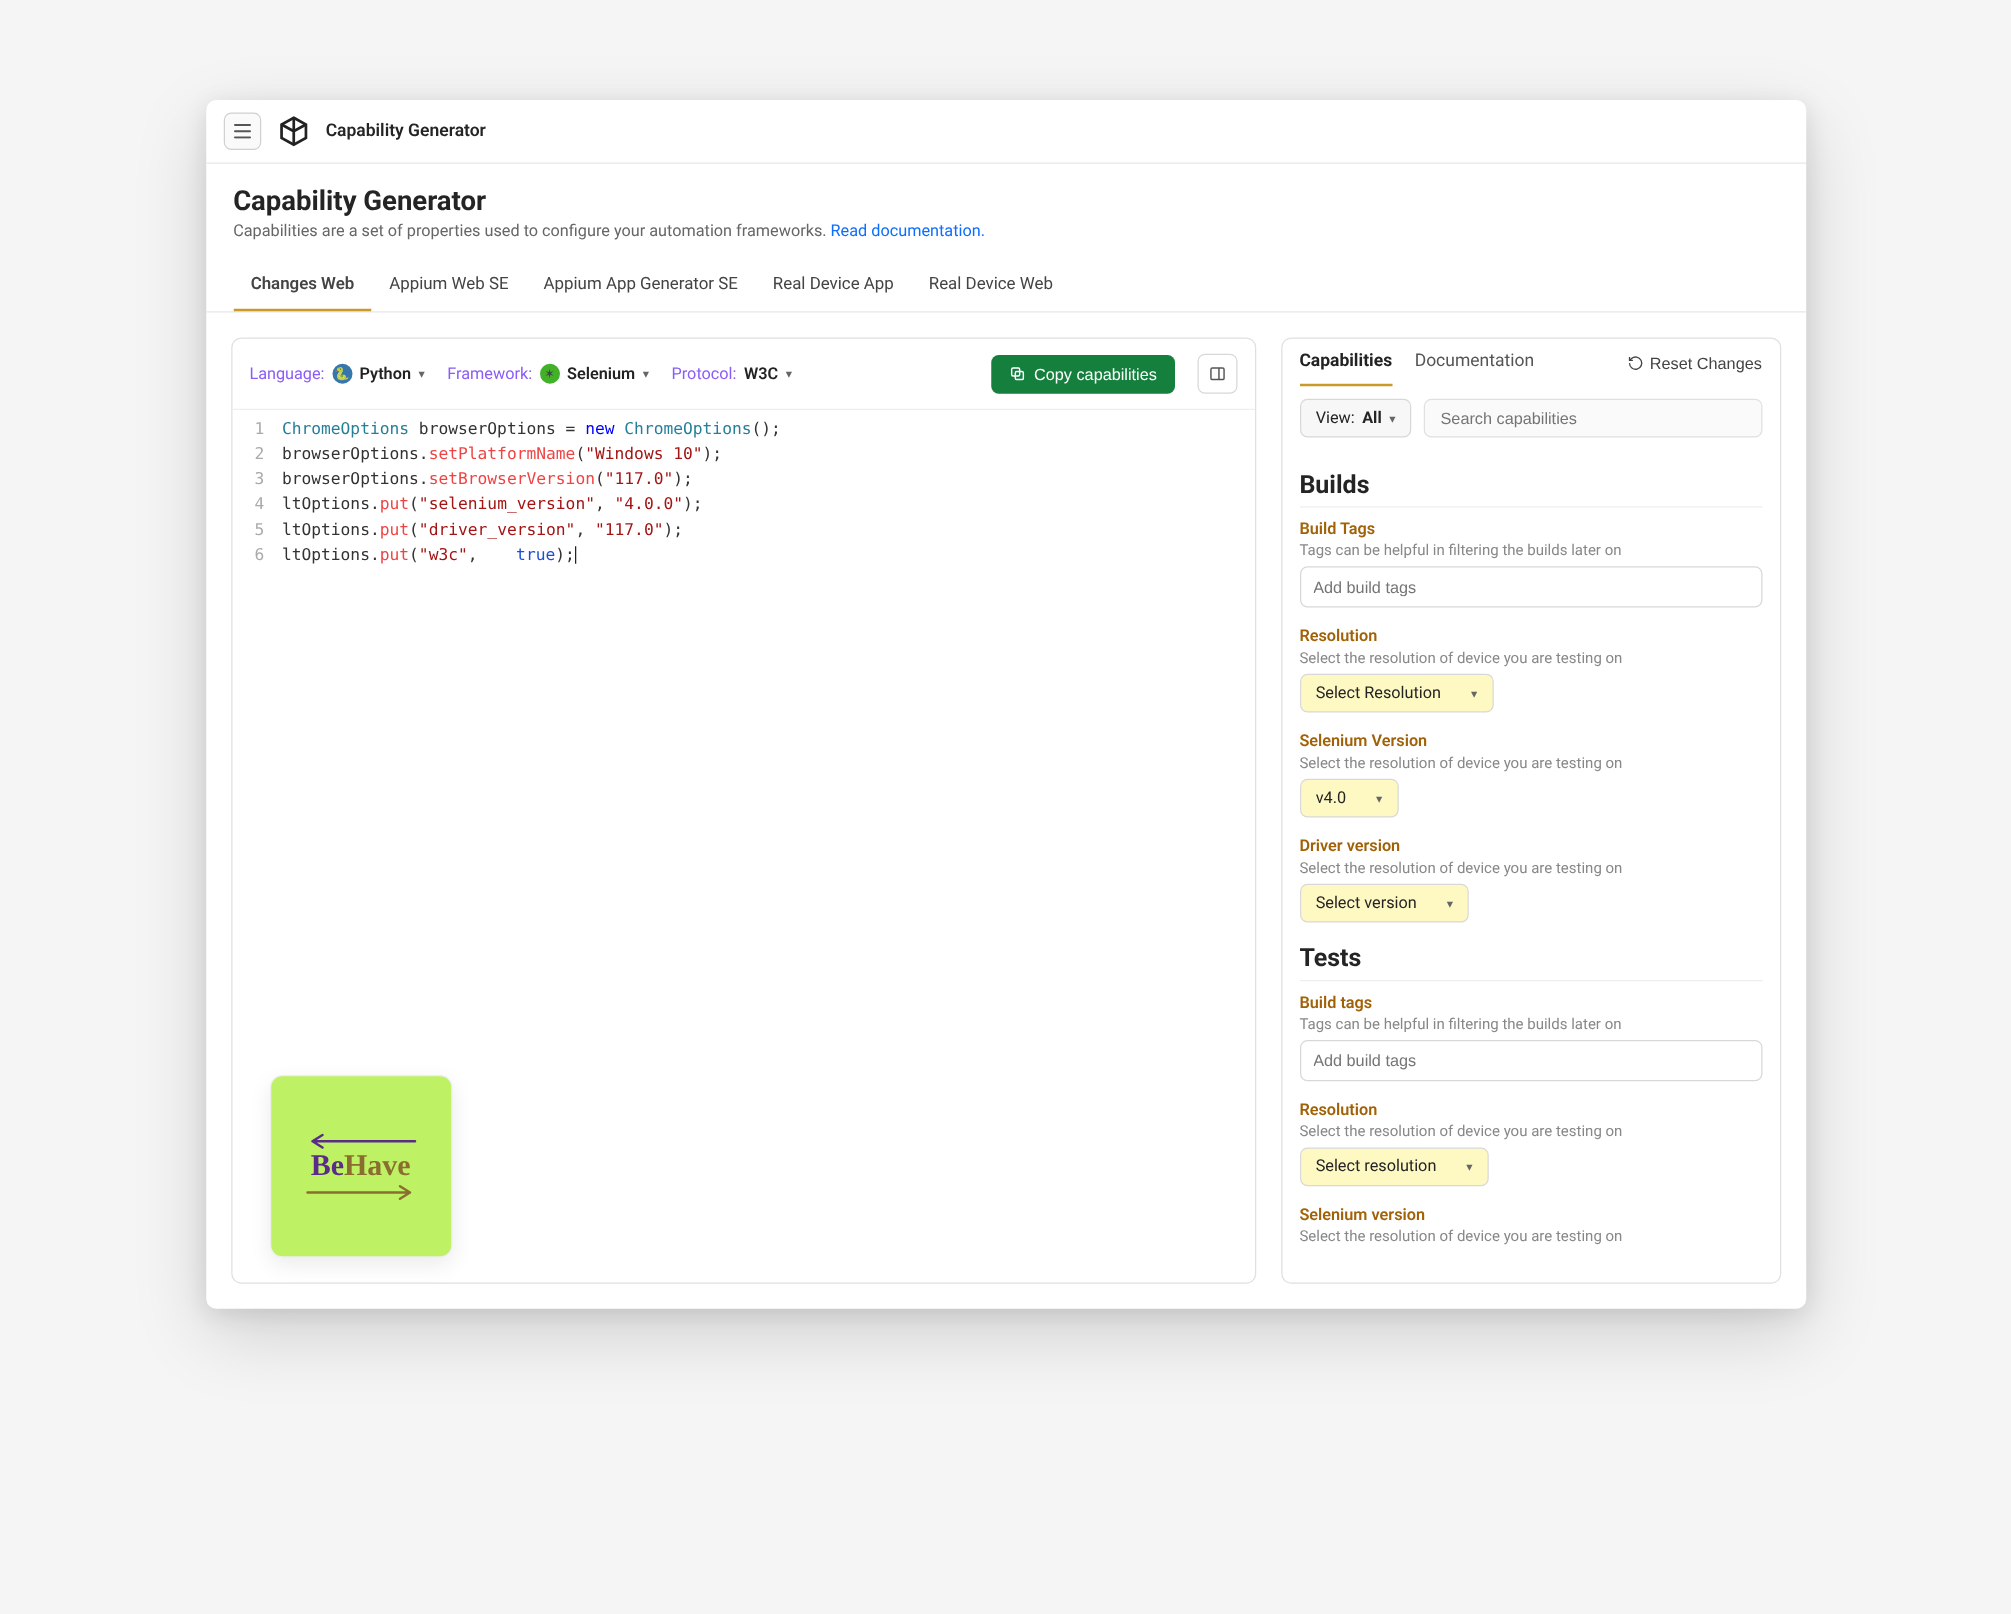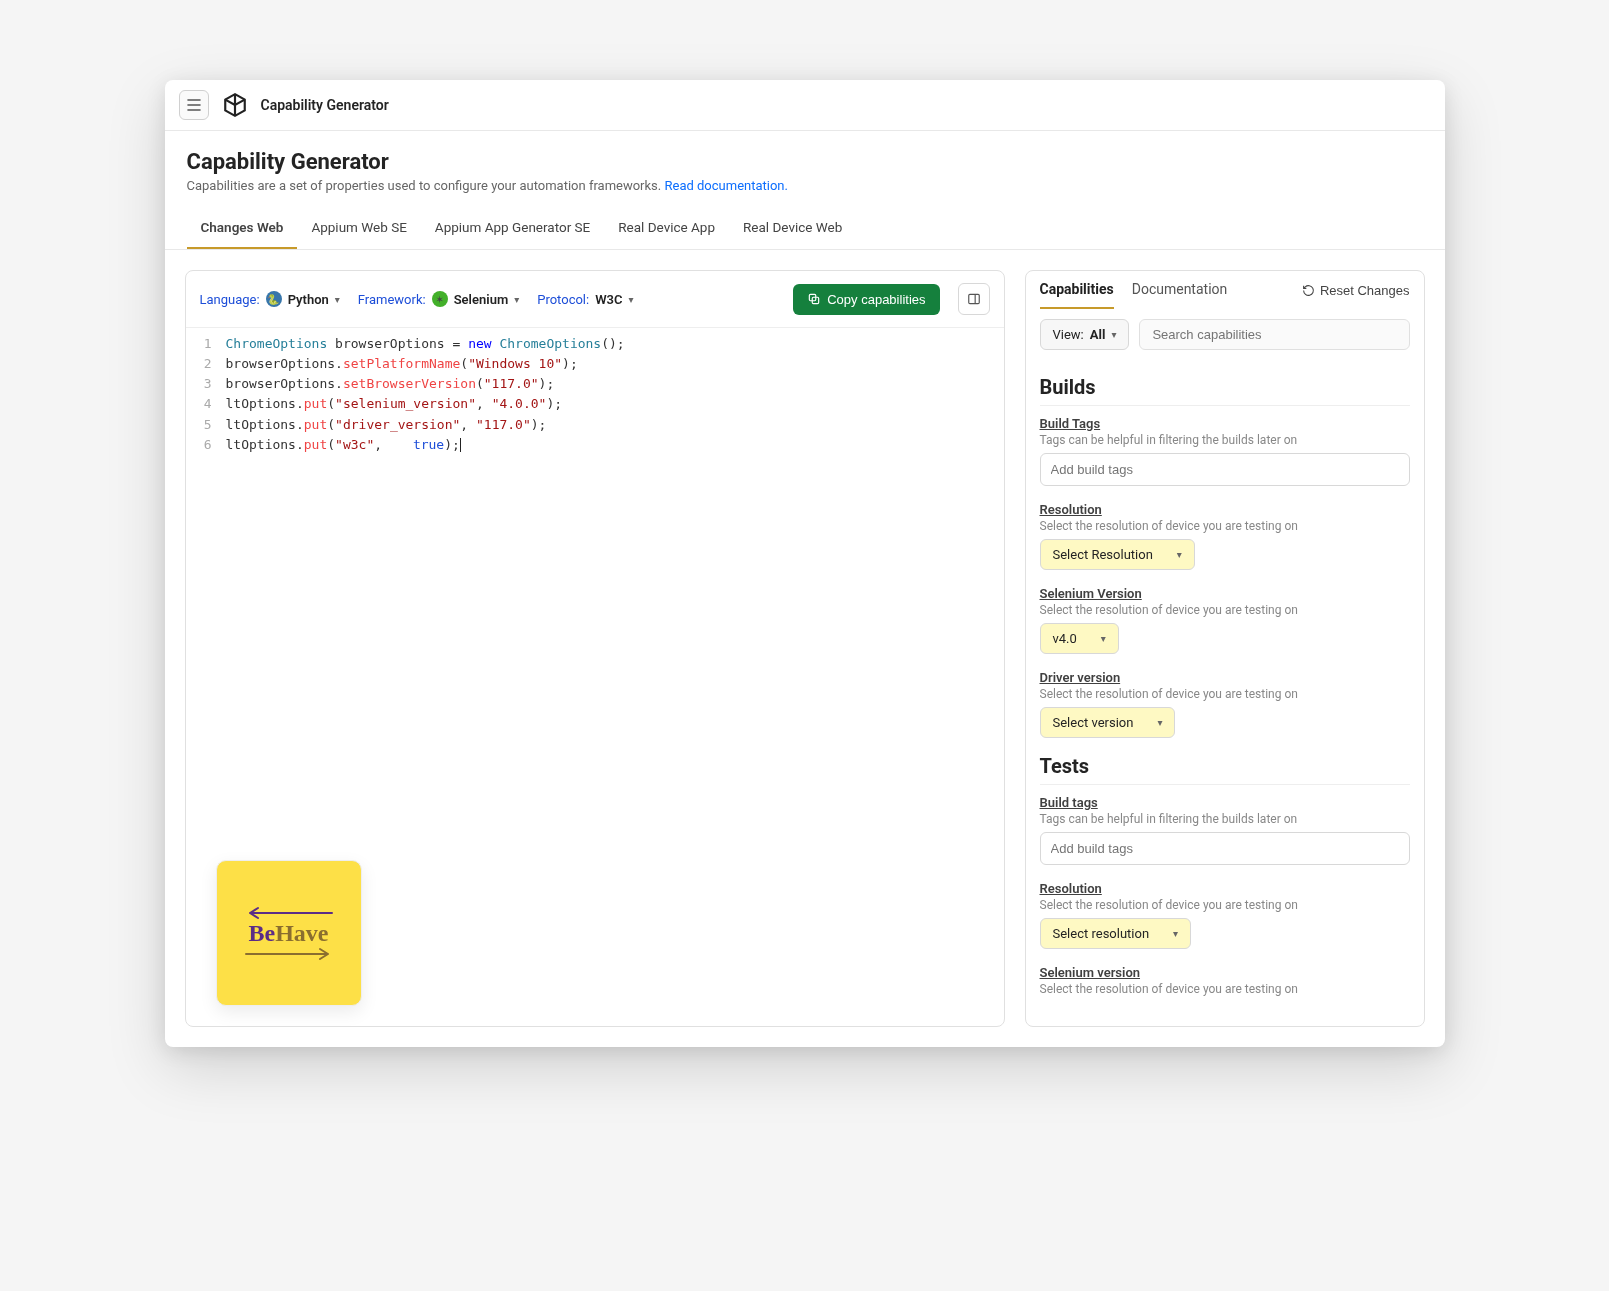--- a/index.html
+++ b/index.html
@@ -78,21 +78,21 @@
 .left-toolbar {
   display: flex;
   align-items: center;
   padding: 12px 14px;
   gap: 18px;
   border-bottom: 1px solid #eee;
   font-size: 13px;
   color: #444;
 }
 .selector { display: flex; align-items: center; gap: 6px; cursor: pointer; }
-.selector .label { color: #1d4ed8; }
+.selector .label { color: #8b5cf6; }
 .selector .value { font-weight: 600; color: #222; }
 .sel-icon {
   width: 16px; height: 16px; border-radius: 50%;
   display: inline-flex; align-items: center; justify-content: center;
 }
 .ic-py { background: #3776ab; font-size: 10px; }
 .ic-sel { background: #43b02a; font-size: 10px; }
 .caret { font-size: 10px; color: #666; }
 .toolbar-spacer { flex: 1; }
 .copy-btn {
@@ -132,21 +132,21 @@
 .t-method { color: #ef4444; }
 .t-str { color: #a31515; }
 .t-kw { color: #0000ff; }
 .t-bool { color: #1d4ed8; margin-left: 23px; }
 .t-plain { color: #333; }
 .cursor { display:inline-block; width:1px; height:14px; background:#222; vertical-align:middle; }
 .behave-badge {
   position: absolute;
   bottom: 20px; left: 30px;
   width: 146px; height: 146px;
-  background: #fde047;
+  background: #bef264;
   border: 1px solid #eee;
   border-radius: 10px;
   box-shadow: 0 6px 18px rgba(0,0,0,0.08);
   display: flex; align-items: center; justify-content: center;
   flex-direction: column;
 }
 .behave-text {
   font-size: 24px; font-weight: 700;
   font-family: Georgia, serif;
 }
@@ -194,21 +194,21 @@
   background: #fafafa;
 }
 .caps-body {
   flex: 1; overflow-y: auto; padding: 6px 14px 14px;
 }
 .section-title {
   font-size: 20px; font-weight: 700; margin: 8px 0 10px;
   padding-bottom: 6px; border-bottom: 1px solid #eee;
 }
 .field { margin-bottom: 16px; }
-.field-label { font-size: 13px; font-weight: 600; color: #404040; text-decoration: underline; }
+.field-label { font-size: 13px; font-weight: 600; color: #a16207; }
 .field-help { font-size: 12px; color: #888; margin-top: 2px; margin-bottom: 6px; }
 .text-input {
   width: 100%;
   border: 1px solid #d8d8d8; border-radius: 6px;
   padding: 8px 10px; font-size: 13px;
 }
 .dropdown {
   border: 1px solid #d8d8d8; border-radius: 6px;
   background: #fef9c3;
   padding: 7px 12px; font-size: 13px;

